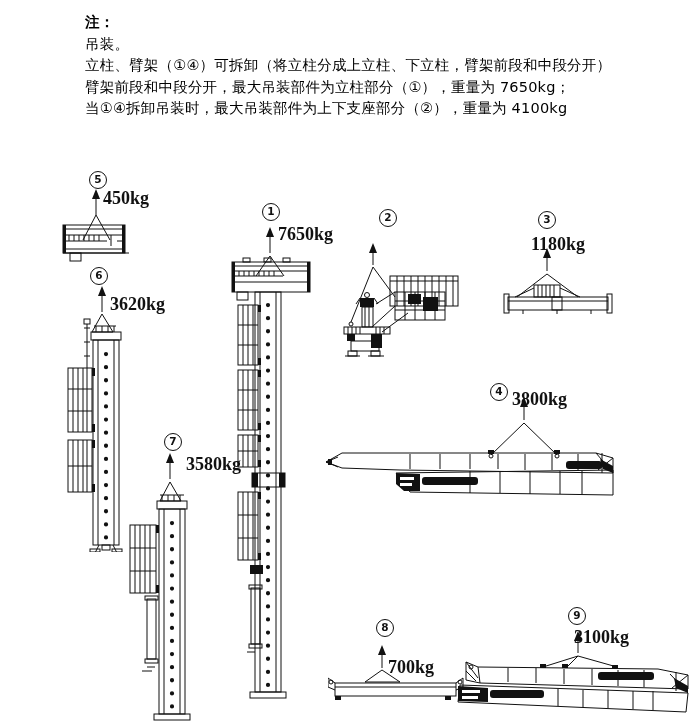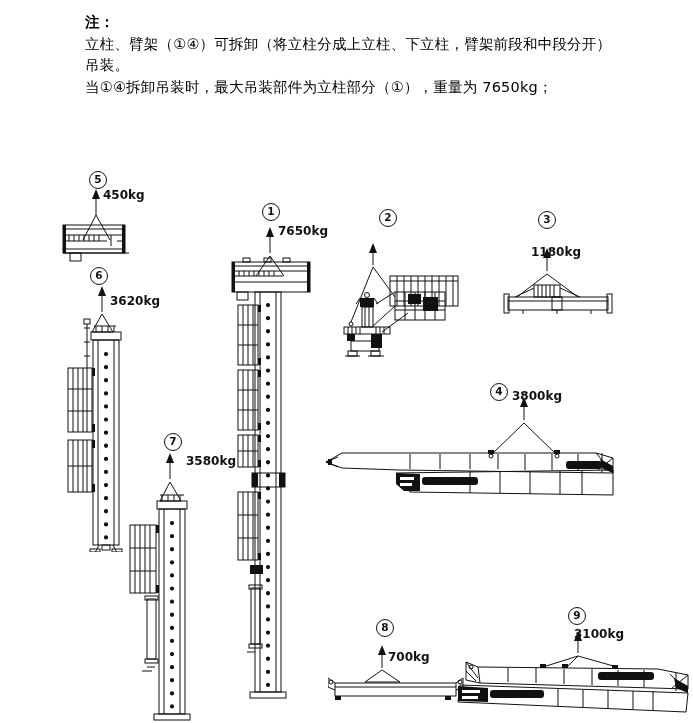--- a/index.html
+++ b/index.html
@@ -15,41 +15,42 @@
     letter-spacing:.2px;
   }
   .note .t{font-weight:bold;}
   .item{position:absolute;margin:0;padding:0;}
   .badge{
     position:absolute;width:16px;height:16px;border:1.3px solid #111;border-radius:50%;
     background:#fff;font-size:10.5px;font-weight:bold;line-height:14px;text-align:center;
     z-index:2;color:#111;
   }
   .wt{
-    position:absolute;font-size:12px;font-weight:bold;white-space:nowrap;color:#111;z-index:2;
+    position:absolute;font-size:18px;font-weight:bold;white-space:nowrap;color:#111;z-index:2;font-family:Liberation Serif, serif;
   }
   .item svg{position:absolute;left:0;top:0;display:block;}
   .item svg path,.item svg rect,.item svg line,.item svg circle,.item svg polyline{
     stroke:#111;fill:none;stroke-width:1;
   }
   .item svg polygon{stroke:none;fill:#111;}
   .item svg .f{fill:#111;stroke:none;}
   .item svg .fw{fill:#fff;stroke:none;}
   .item svg .dots{stroke:#111;stroke-width:4.2;stroke-linecap:round;stroke-dasharray:0.1 13;}
 </style>
 </head>
 <body>
 
 <div class="page">
 
   <div class="note">
     <div class="t">注：</div>
+    <div>吊装。</div>
     <div>立柱、臂架（①④）可拆卸（将立柱分成上立柱、下立柱，臂架前段和中段分开）</div>
-    <div>吊装。</div>
-    <div>当①④拆卸吊装时，最大吊装部件为立柱部分（①），重量为 7650kg；</div>
+    <div>臂架前段和中段分开，最大吊装部件为立柱部分（①），重量为 7650kg；</div>
+    <div>当①④拆卸吊装时，最大吊装部件为上下支座部分（②），重量为 4100kg</div>
   </div>
 
   <figure class="item" style="left:55px;top:168px;width:95px;height:105px">
     <svg width="95" height="105" viewBox="0 0 95 105">
       <g>
         <path d="M41,47 V30"></path>
           <polygon points="41,21 37,31 45,31"></polygon>
       </g>
       <g>
         <path d="M41,47 L28,72 M41,47 L55,72"></path>
@@ -238,21 +239,21 @@
         <path d="M31,85 L12,94 M57,85 L77,94"></path>
         <rect x="5" y="94" width="100" height="13"></rect>
         <path d="M5,98 H105"></path>
         <rect x="49" y="94" width="10" height="13"></rect>
         <rect x="1" y="91" width="5" height="19"></rect>
           <rect x="104" y="91" width="5" height="19"></rect>
         <path d="M20,107 V111 M54,107 V111 M88,107 V111"></path>
       </g>
     </svg>
     <div class="badge" style="left:35px;top:8px">3</div>
-    <div class="wt" style="left:28px;top:42px">1180kg</div>
+    <div class="wt" style="left:28px;top:31px">1180kg</div>
   </figure>
 
   <figure class="item" style="left:320px;top:374px;width:330px;height:133px">
     <svg width="330" height="133" viewBox="0 0 330 133">
       <g>
         <path d="M204,46 V32"></path>
           <polygon points="204,23 200,33 208,33"></polygon>
       </g>
       <g>
         <path d="M204,49 L171,81 M204,49 L237,81"></path>
@@ -295,21 +296,21 @@
         <path d="M7,75 H128"></path>
         <path d="M7,71 L0,66 V75 L7,78"></path>
           <circle cx="3" cy="70" r="2"></circle>
         <path d="M128,71 L135,66 V75 L128,78"></path>
           <circle cx="132" cy="70" r="2"></circle>
         <rect class="f" x="7" y="84" width="6" height="4"></rect>
           <rect class="f" x="117" y="84" width="6" height="4"></rect>
       </g>
     </svg>
     <div class="badge" style="left:48px;top:7px">8</div>
-    <div class="wt" style="left:60px;top:38px">700kg</div>
+    <div class="wt" style="left:60px;top:45px">700kg</div>
   </figure>
 
   <figure class="item" style="left:448px;top:598px;width:245px;height:125px">
     <svg width="245" height="125" viewBox="0 0 245 125">
       <g>
         <path d="M130,55 V42"></path>
           <polygon points="130,33 126,43 134,43"></polygon>
       </g>
       <g>
         <path d="M130,58 L95,69 M130,58 L119,69 M130,58 L169,69"></path>

